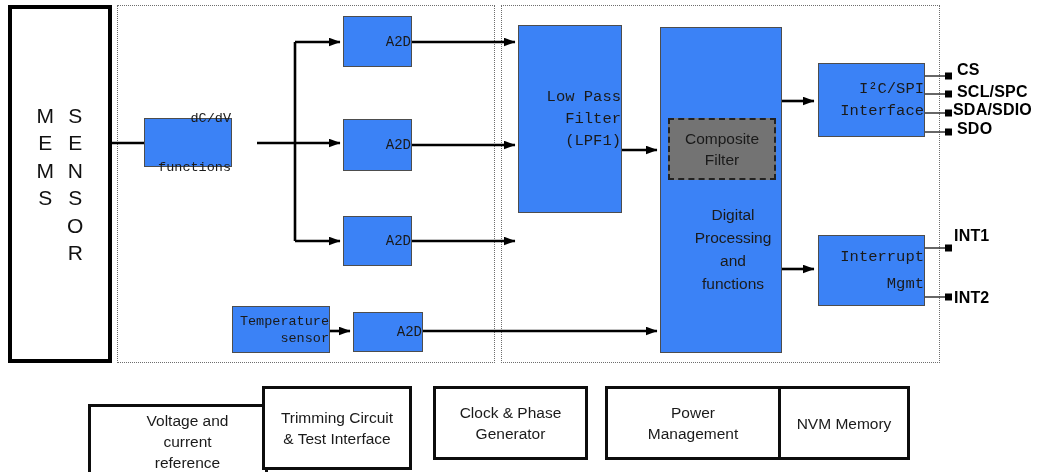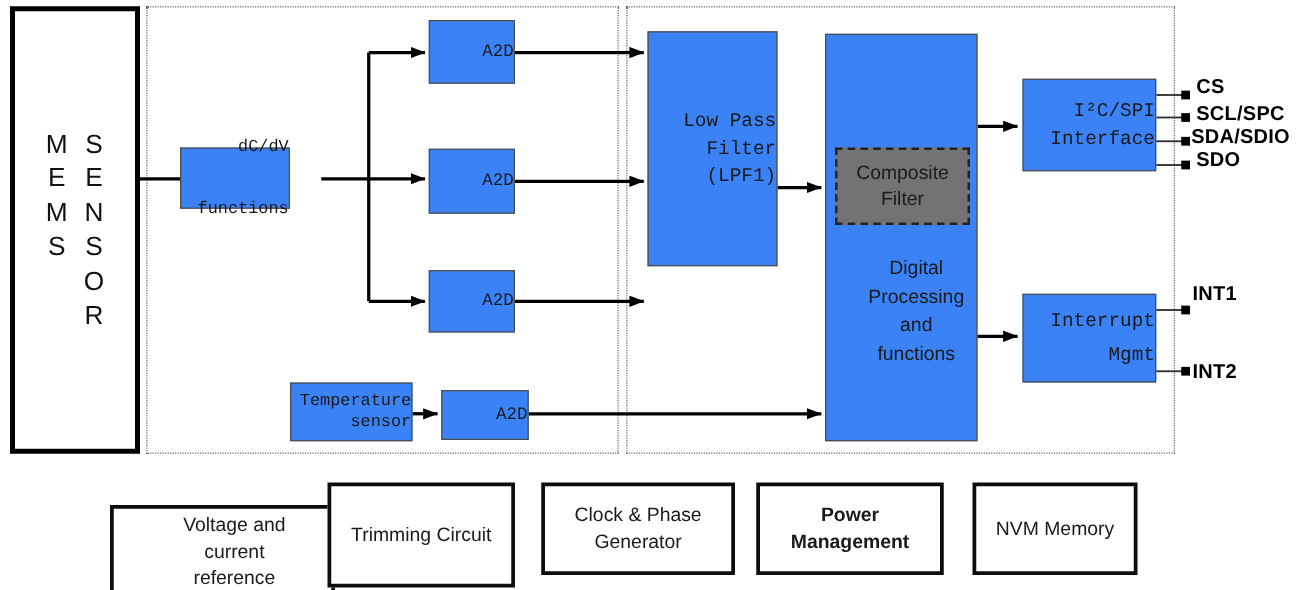--- a/index.html
+++ b/index.html
@@ -203,24 +203,25 @@
 <div class="pin-label" style="left:954px; top:236px;">INT1</div>
 <div class="pin-label" style="left:954px; top:298px;">INT2</div>
 
 <div class="abs bottom-box" style="left:88px; top:404px; width:180px; height:74px;padding-left:19px;">
   <span>Voltage and</span>
   <span>current</span>
   <span>reference</span>
 </div>
 <div class="abs bottom-box" style="left:262px; top:386px; width:150px; height:84px;">
   <span>Trimming Circuit</span>
+  <span>&amp; Test Interface</span>
 </div>
 <div class="abs bottom-box" style="left:433px; top:386px; width:155px; height:74px;">
   <span>Clock &amp; Phase</span>
   <span>Generator</span>
 </div>
-<div class="abs bottom-box" style="left:605px; top:386px; width:150px; height:74px;font-weight:bold;">
+<div class="abs bottom-box" style="left:605px; top:386px; width:176px; height:74px;">
   <span>Power</span>
   <span>Management</span>
 </div>
 <div class="abs bottom-box" style="left:778px; top:386px; width:132px; height:74px;">
   <span>NVM Memory</span>
 </div>
 
 </body></html>

